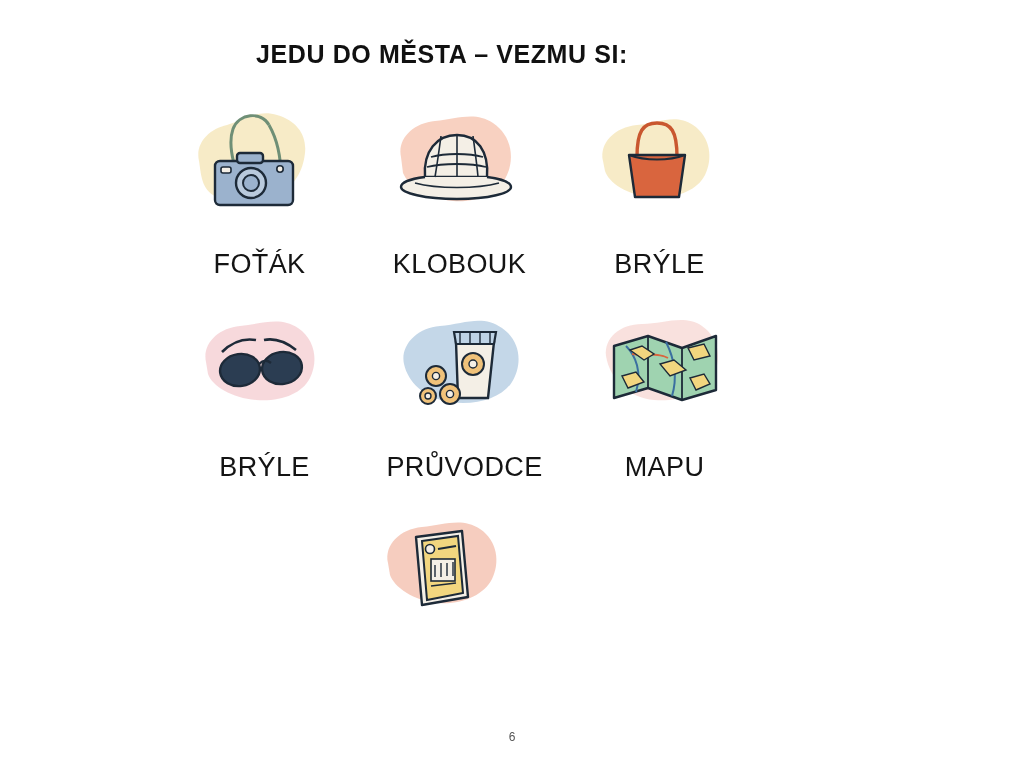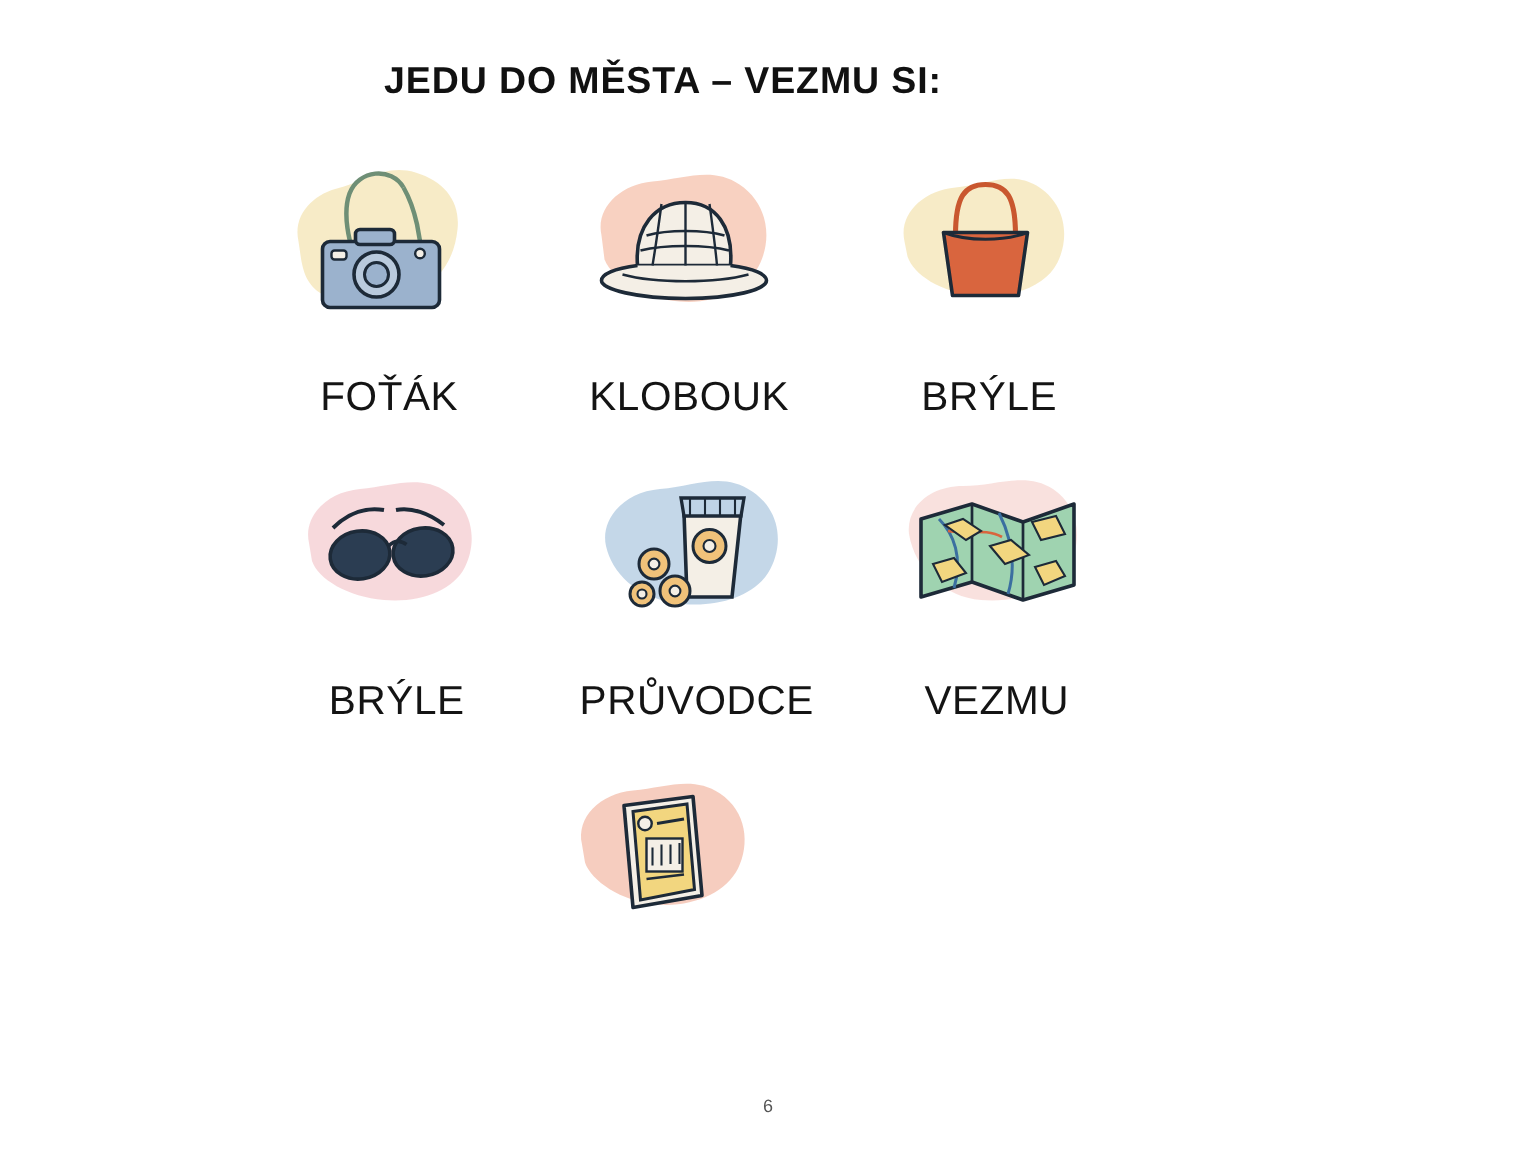--- a/index.html
+++ b/index.html
@@ -182,21 +182,21 @@
             <path d="M56 48 C66 58 72 74 66 94" fill="none" stroke="#3b6fa0" stroke-width="2"></path>
             <path d="M96 44 C104 60 108 78 102 98" fill="none" stroke="#3b6fa0" stroke-width="2"></path>
             <path d="M62 56 C74 58 88 54 98 60" fill="none" stroke="#d9653e" stroke-width="1.8"></path>
             <path d="M60 52 L72 48 L84 56 L74 62 Z" fill="#f2d67f" stroke="#1d2a38" stroke-width="1.4"></path>
             <path d="M90 66 L104 62 L116 72 L100 78 Z" fill="#f2d67f" stroke="#1d2a38" stroke-width="1.4"></path>
             <path d="M52 78 L66 74 L74 84 L58 90 Z" fill="#f2d67f" stroke="#1d2a38" stroke-width="1.4"></path>
             <path d="M118 50 L134 46 L140 58 L124 62 Z" fill="#f2d67f" stroke="#1d2a38" stroke-width="1.4"></path>
             <path d="M120 80 L134 76 L140 86 L126 92 Z" fill="#f2d67f" stroke="#1d2a38" stroke-width="1.4"></path>
           </svg>
         </div>
-        <div class="caption">VEZMU</div>
+        <div class="caption">MAPU</div>
       </div>
 
     </div>
 
     <div class="row row3">
 
       <div class="cell">
         <div class="art">
           <svg width="190" height="140" viewBox="0 0 190 140">
             <path d="M38 62 C34 44 50 28 72 26 C94 24 112 16 130 28 C148 40 150 62 142 78 C134 94 112 104 88 102 C64 100 44 86 40 74 Z" fill="#f4c4b4" opacity="0.85"></path>

